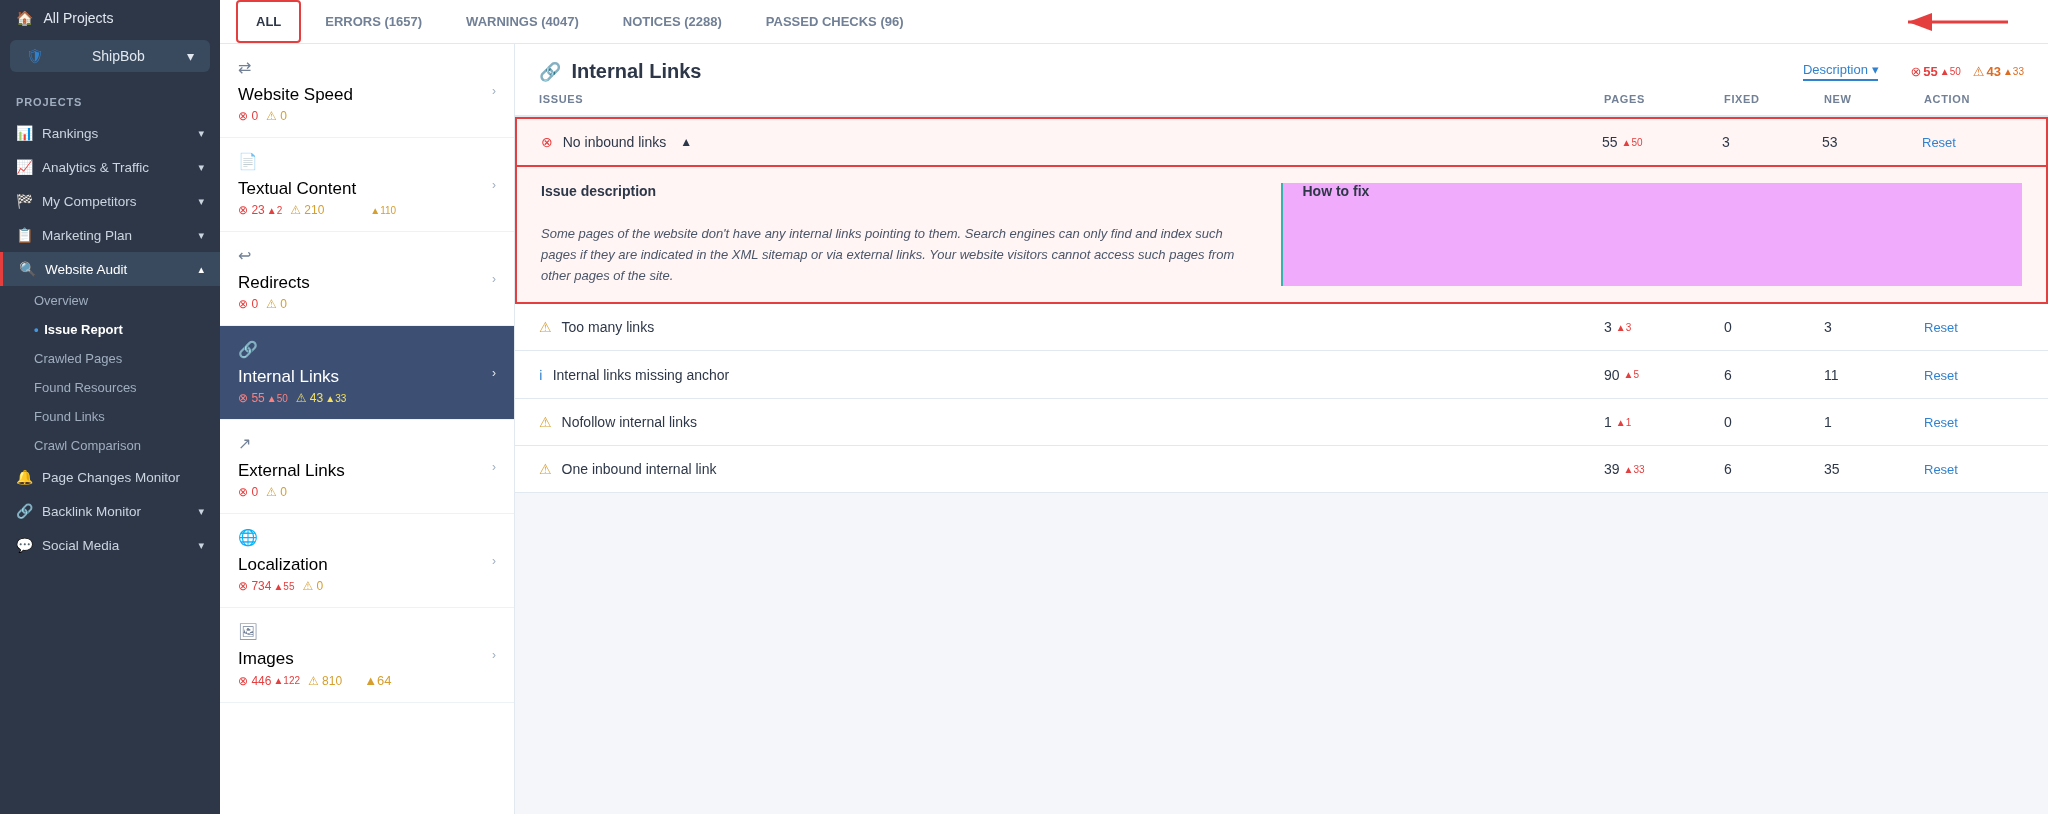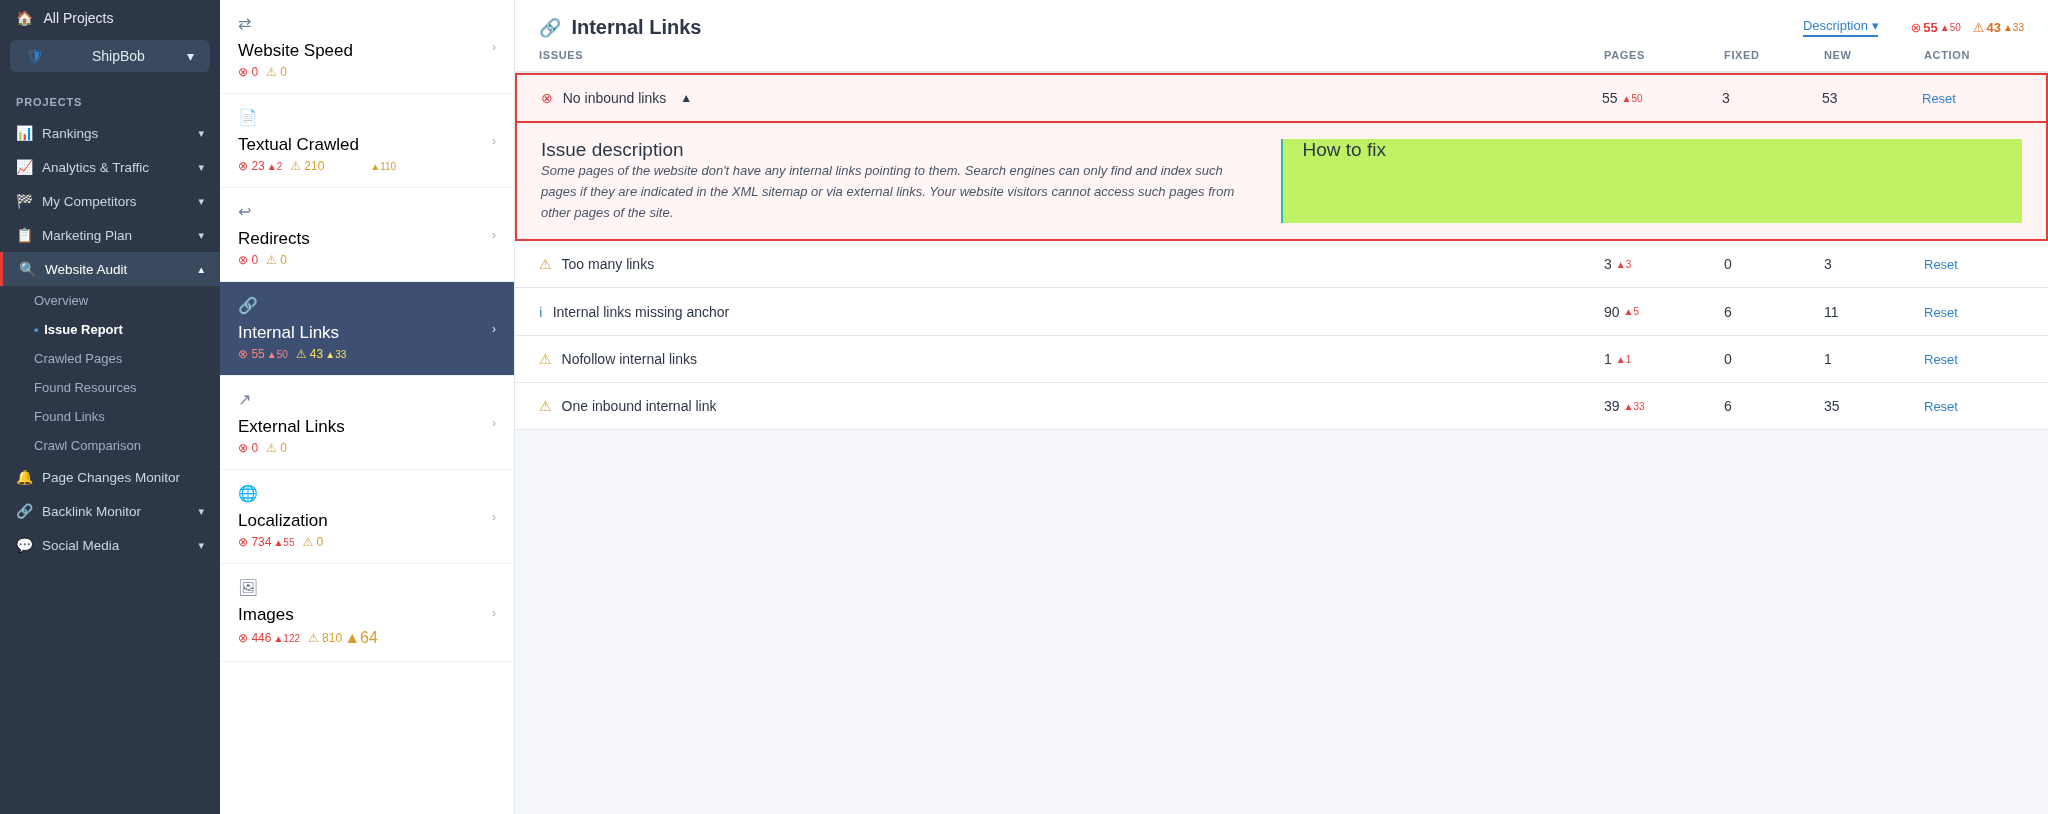--- a/index.html
+++ b/index.html
@@ -234,22 +234,22 @@
       padding: 16px 24px;
       display: grid;
       grid-template-columns: 1fr 2px 1fr;
       gap: 0;
       border-left: 2px solid #e53e3e;
       border-right: 2px solid #e53e3e;
       border-bottom: 2px solid #e53e3e;
     }
     .detail-left { padding-right: 20px; }
     .detail-divider { background: #38b2ac; width: 2px; }
-    .detail-right { padding-left: 20px; background: #bef264; }
-    .detail-title { font-size: 19px; font-weight: 400; color: #2d3748; margin-bottom: 0; }
+    .detail-right { padding-left: 20px; background: #f0abfc; }
+    .detail-title { font-size: 14px; font-weight: 700; color: #2d3748; margin-bottom: 25px; }
     .detail-text { font-size: 13px; color: #4a5568; line-height: 1.6; font-style: italic; }
     .detail-text-right { font-size: 13px; color: #4a5568; line-height: 1.6; }
   </style>
 </head>
 <body>
 
 <nav class="sidebar">
   <div class="sidebar-all-projects">
     <span>🏠</span>
     <span>All Projects</span>
@@ -311,41 +311,59 @@
 
   <div class="sidebar-nav-item">
     <span class="sidebar-icon">💬</span>
     <span>Social Media</span>
     <span class="chevron">▾</span>
   </div>
 </nav>
 
 <div class="main-content">
 
+  <div class="top-tabbar" style="position:relative;">
+    <button class="tab-btn active">ALL</button>
+    <button class="tab-btn">ERRORS (1657)</button>
+    <button class="tab-btn">WARNINGS (4047)</button>
+    <button class="tab-btn">NOTICES (2288)</button>
+    <button class="tab-btn">PASSED CHECKS (96)</button>
+
+    <div style="position:absolute;right:30px;top:50%;transform:translateY(-50%);display:flex;align-items:center;gap:4px;">
+      <svg width="120" height="30" viewBox="0 0 120 30">
+        <defs>
+          <marker id="arrowhead" markerWidth="8" markerHeight="6" refX="8" refY="3" orient="auto">
+            <polygon points="0 0, 8 3, 0 6" fill="#e53e3e"></polygon>
+          </marker>
+        </defs>
+        <line x1="110" y1="15" x2="10" y2="15" stroke="#e53e3e" stroke-width="3" marker-end="url(#arrowhead)"></line>
+      </svg>
+    </div>
+  </div>
 
   <div class="content-area">
 
     <div class="left-panel">
 
       <div class="left-panel-item">
         <div class="left-panel-item-left">
           <div class="item-icon">⇄</div>
           <div class="left-panel-item-title">Website Speed</div>
           <div class="left-panel-item-stats">
             <span class="stat-error">⊗ 0</span>
             <span class="stat-warning">⚠ 0</span>
           </div>
         </div>
         <span class="chevron-right">›</span>
       </div>
 
       <div class="left-panel-item">
         <div class="left-panel-item-left">
           <div class="item-icon">📄</div>
-          <div class="left-panel-item-title">Textual Crawled</div>
+          <div class="left-panel-item-title">Textual Content</div>
           <div class="left-panel-item-stats">
             <span class="stat-error">⊗ 23 <span style="font-size:10px;">▲2</span></span>
             <span class="stat-warning">⚠ 210 <span style="font-size:10px;margin-left:44px;">▲110</span></span>
           </div>
         </div>
         <span class="chevron-right">›</span>
       </div>
 
       <div class="left-panel-item">
         <div class="left-panel-item-left">
@@ -394,21 +412,21 @@
         </div>
         <span class="chevron-right">›</span>
       </div>
 
       <div class="left-panel-item">
         <div class="left-panel-item-left">
           <div class="item-icon">🖼</div>
           <div class="left-panel-item-title">Images</div>
           <div class="left-panel-item-stats">
             <span class="stat-error">⊗ 446 <span style="font-size:10px;">▲122</span></span>
-            <span class="stat-warning">⚠ 810 <span style="font-size:16px;">▲64</span></span>
+            <span class="stat-warning">⚠ 810 <span style="font-size:13px;margin-left:20px;">▲64</span></span>
           </div>
         </div>
         <span class="chevron-right">›</span>
       </div>
 
     </div>
 
     <div class="right-panel">
 
       <div class="section-header">

